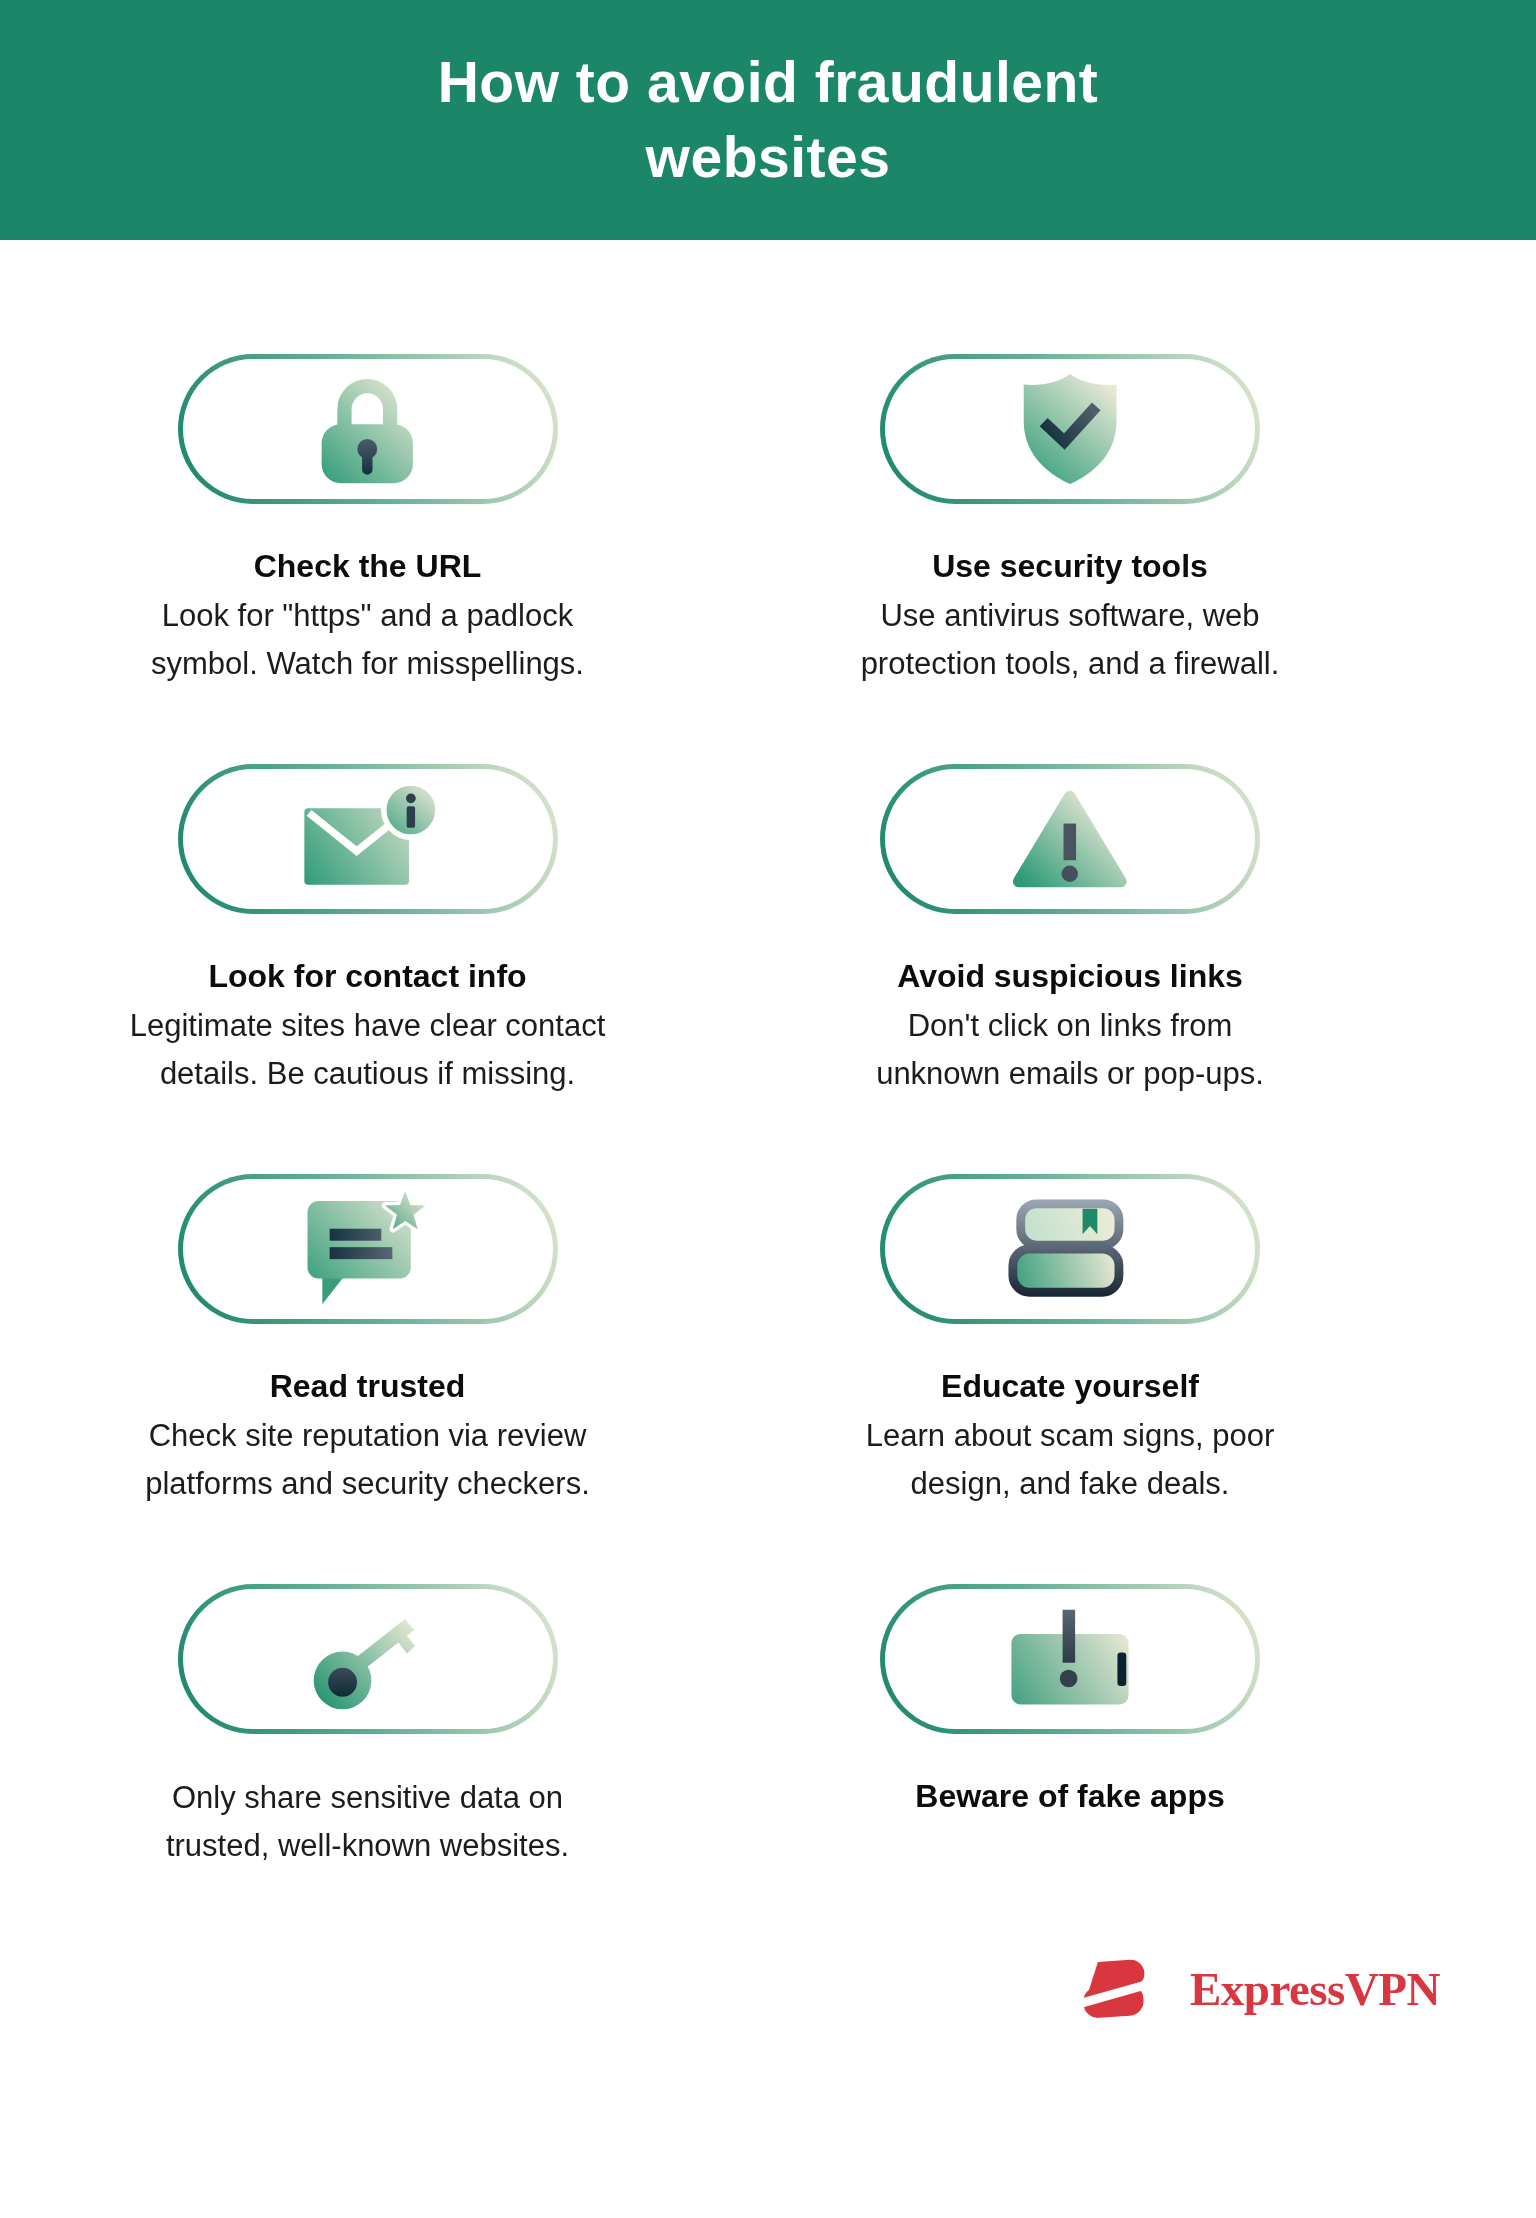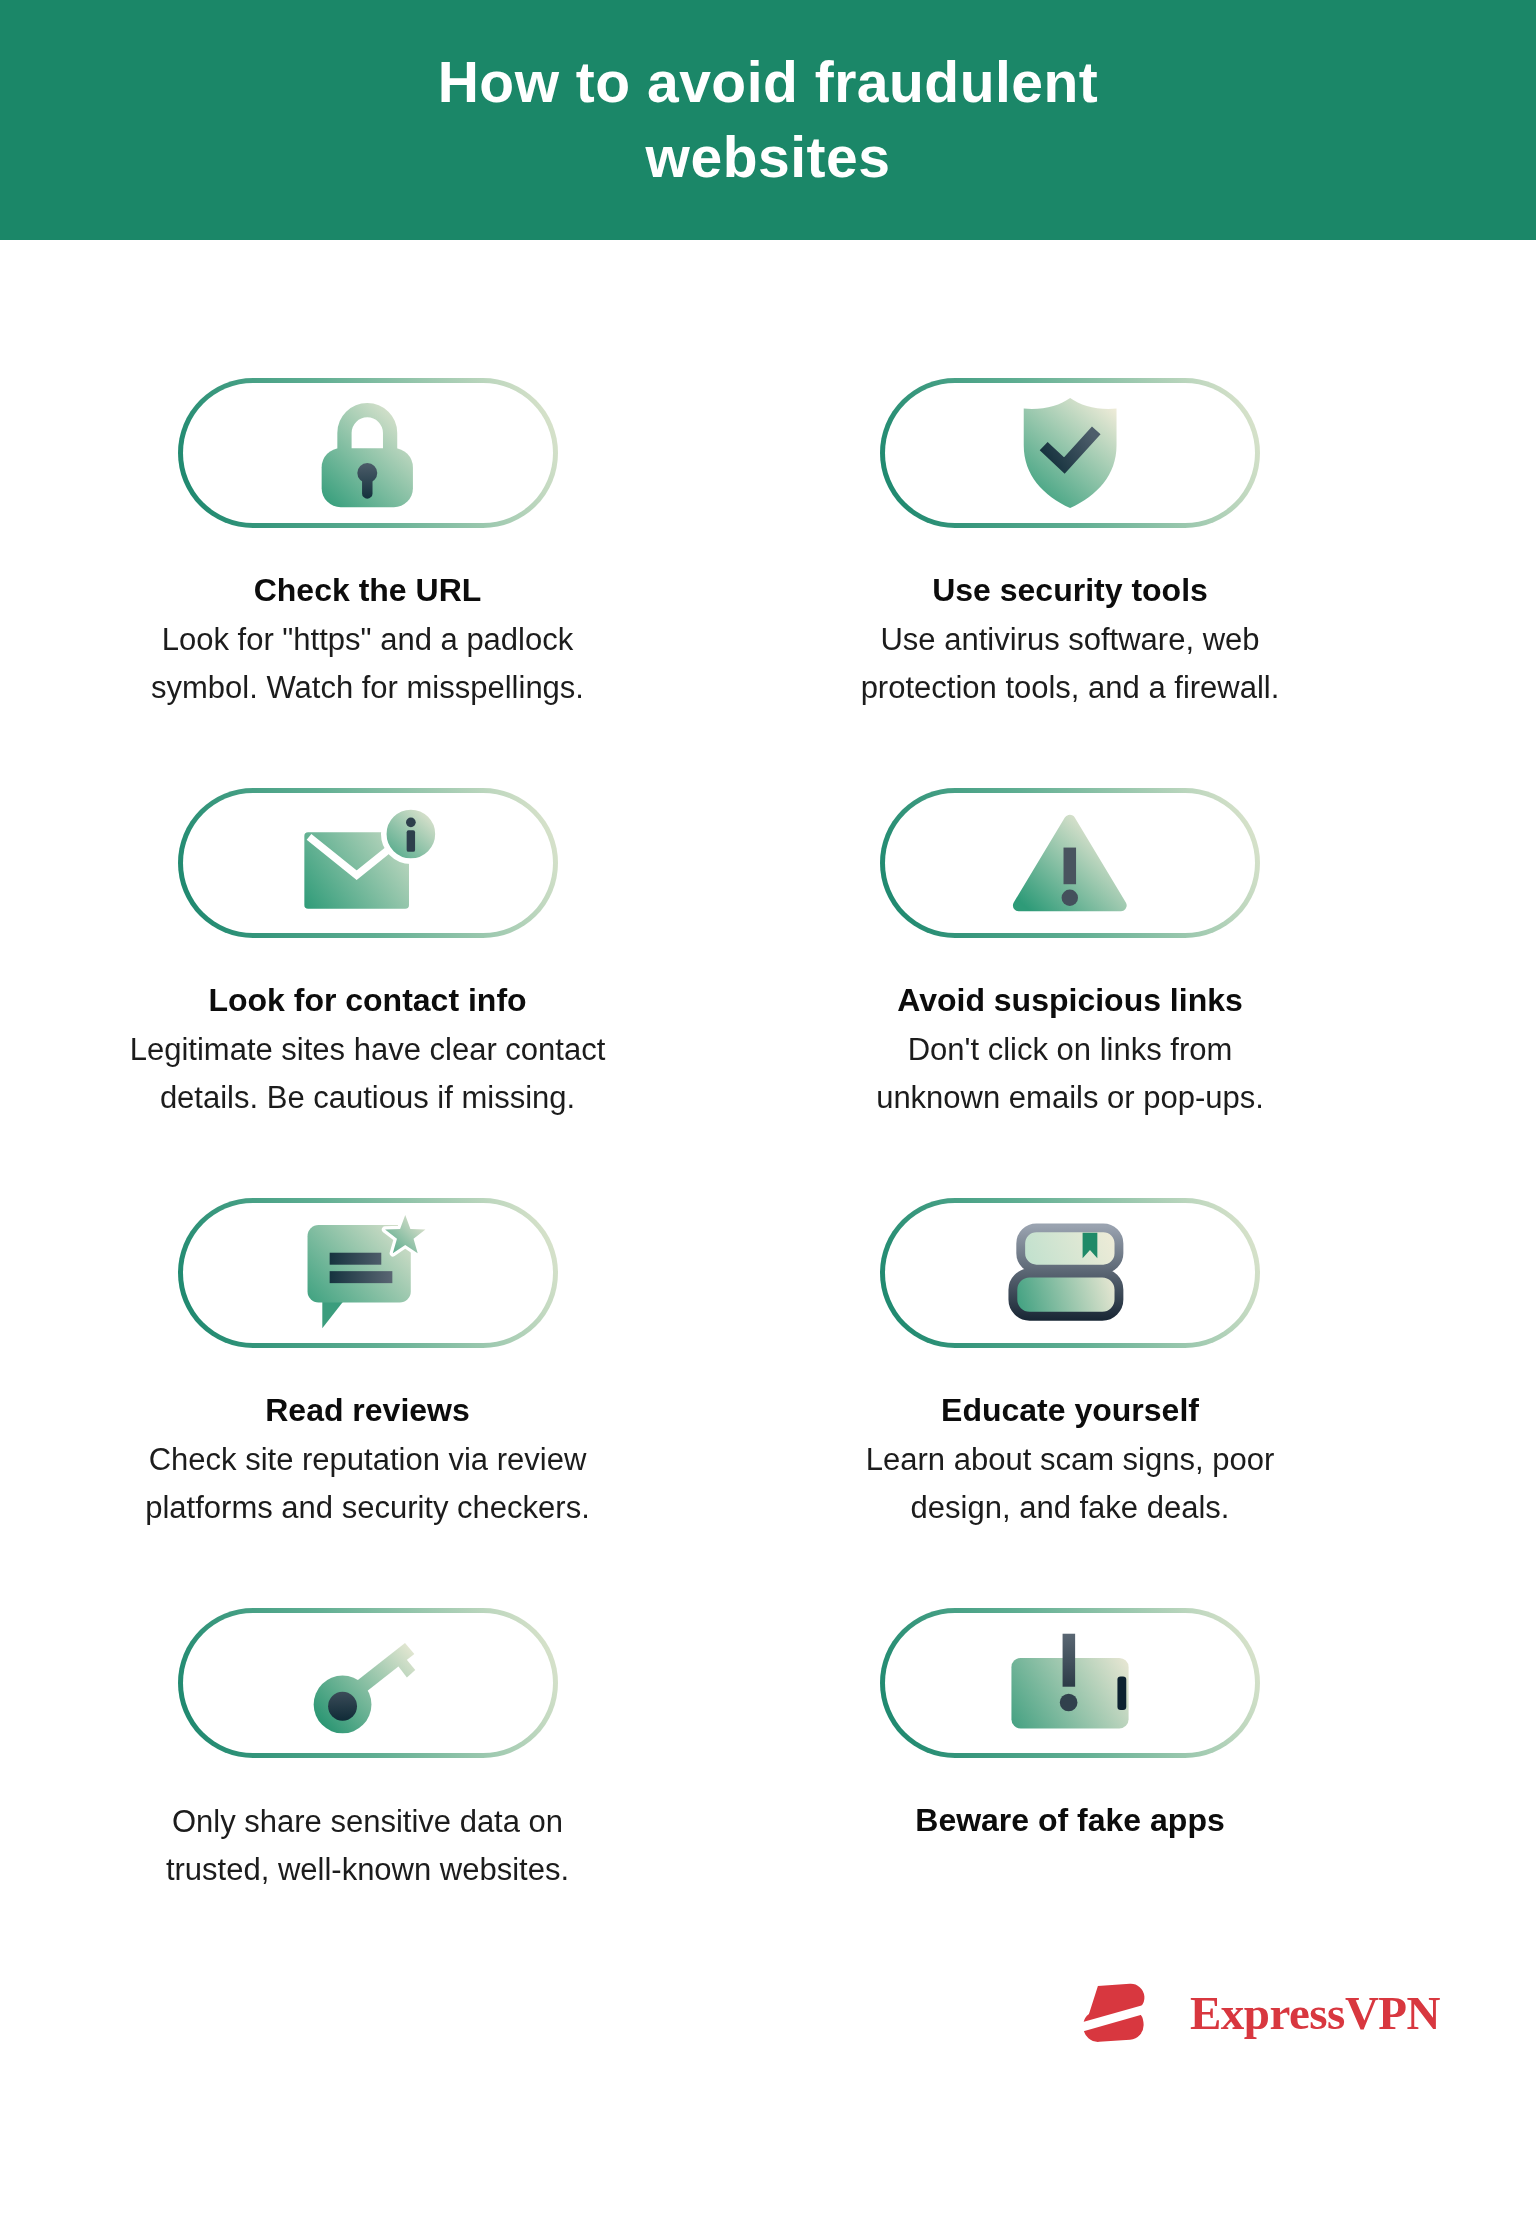--- a/index.html
+++ b/index.html
@@ -11,21 +11,20 @@
     width:100%;height:240px;box-sizing:border-box;
     background:#1b8768;display:flex;align-items:center;justify-content:center;
   }
   .banner h1{
     margin:0;color:#ffffff;font-size:57px;line-height:1.32;font-weight:bold;
     text-align:center;white-space:pre-line;letter-spacing:.5px;
   }
   .cards{
     display:grid;grid-template-columns:625px 700px;column-gap:40px;row-gap:76px;
     padding:114px 0 0 55px;
-    margin-top:24px;
   }
   .card{display:flex;flex-direction:column;align-items:center;text-align:center;}
   .pill{
     width:380px;height:150px;border-radius:75px;box-sizing:border-box;padding:5px;
     background:linear-gradient(68deg,#17846b 0%,#5fae92 45%,#e3e7d0 100%);
     margin-bottom:38px;flex:none;
   }
   .pill-inner{
     width:100%;height:100%;background:#ffffff;border-radius:70px;
     display:flex;align-items:center;justify-content:center;
@@ -171,21 +170,21 @@
               </linearGradient>
             </defs>
             <polygon points="22,88 22,124 50,88" fill="#3b9d7d"></polygon>
             <rect x="6" y="12" width="112" height="84" rx="12" fill="url(#lg5)"></rect>
             <rect x="30" y="42" width="56" height="13" fill="url(#dg5)"></rect>
             <rect x="30" y="62" width="68" height="13" fill="url(#dg5)"></rect>
             <polygon points="112,1 117.6,16.3 133.9,16.9 121,26.9 125.5,42.6 112,33.5 98.5,42.6 103,26.9 90.1,16.9 106.4,16.3" fill="url(#lg5s)" stroke="#ffffff" stroke-width="7" paint-order="stroke" stroke-linejoin="round"></polygon>
           </svg>
         </div>
       </div>
-      <div class="card-title">Read reviews</div>
+      <div class="card-title">Read trusted</div>
       <div class="card-desc">Check site reputation via review
 platforms and security checkers.</div>
     </section>
 
     <section class="card">
       <div class="pill">
         <div class="pill-inner">
           <svg height="110" viewBox="0 0 130 112">
             <defs>
               <linearGradient id="dg6" gradientUnits="userSpaceOnUse" x1="0" y1="8" x2="0" y2="108">

